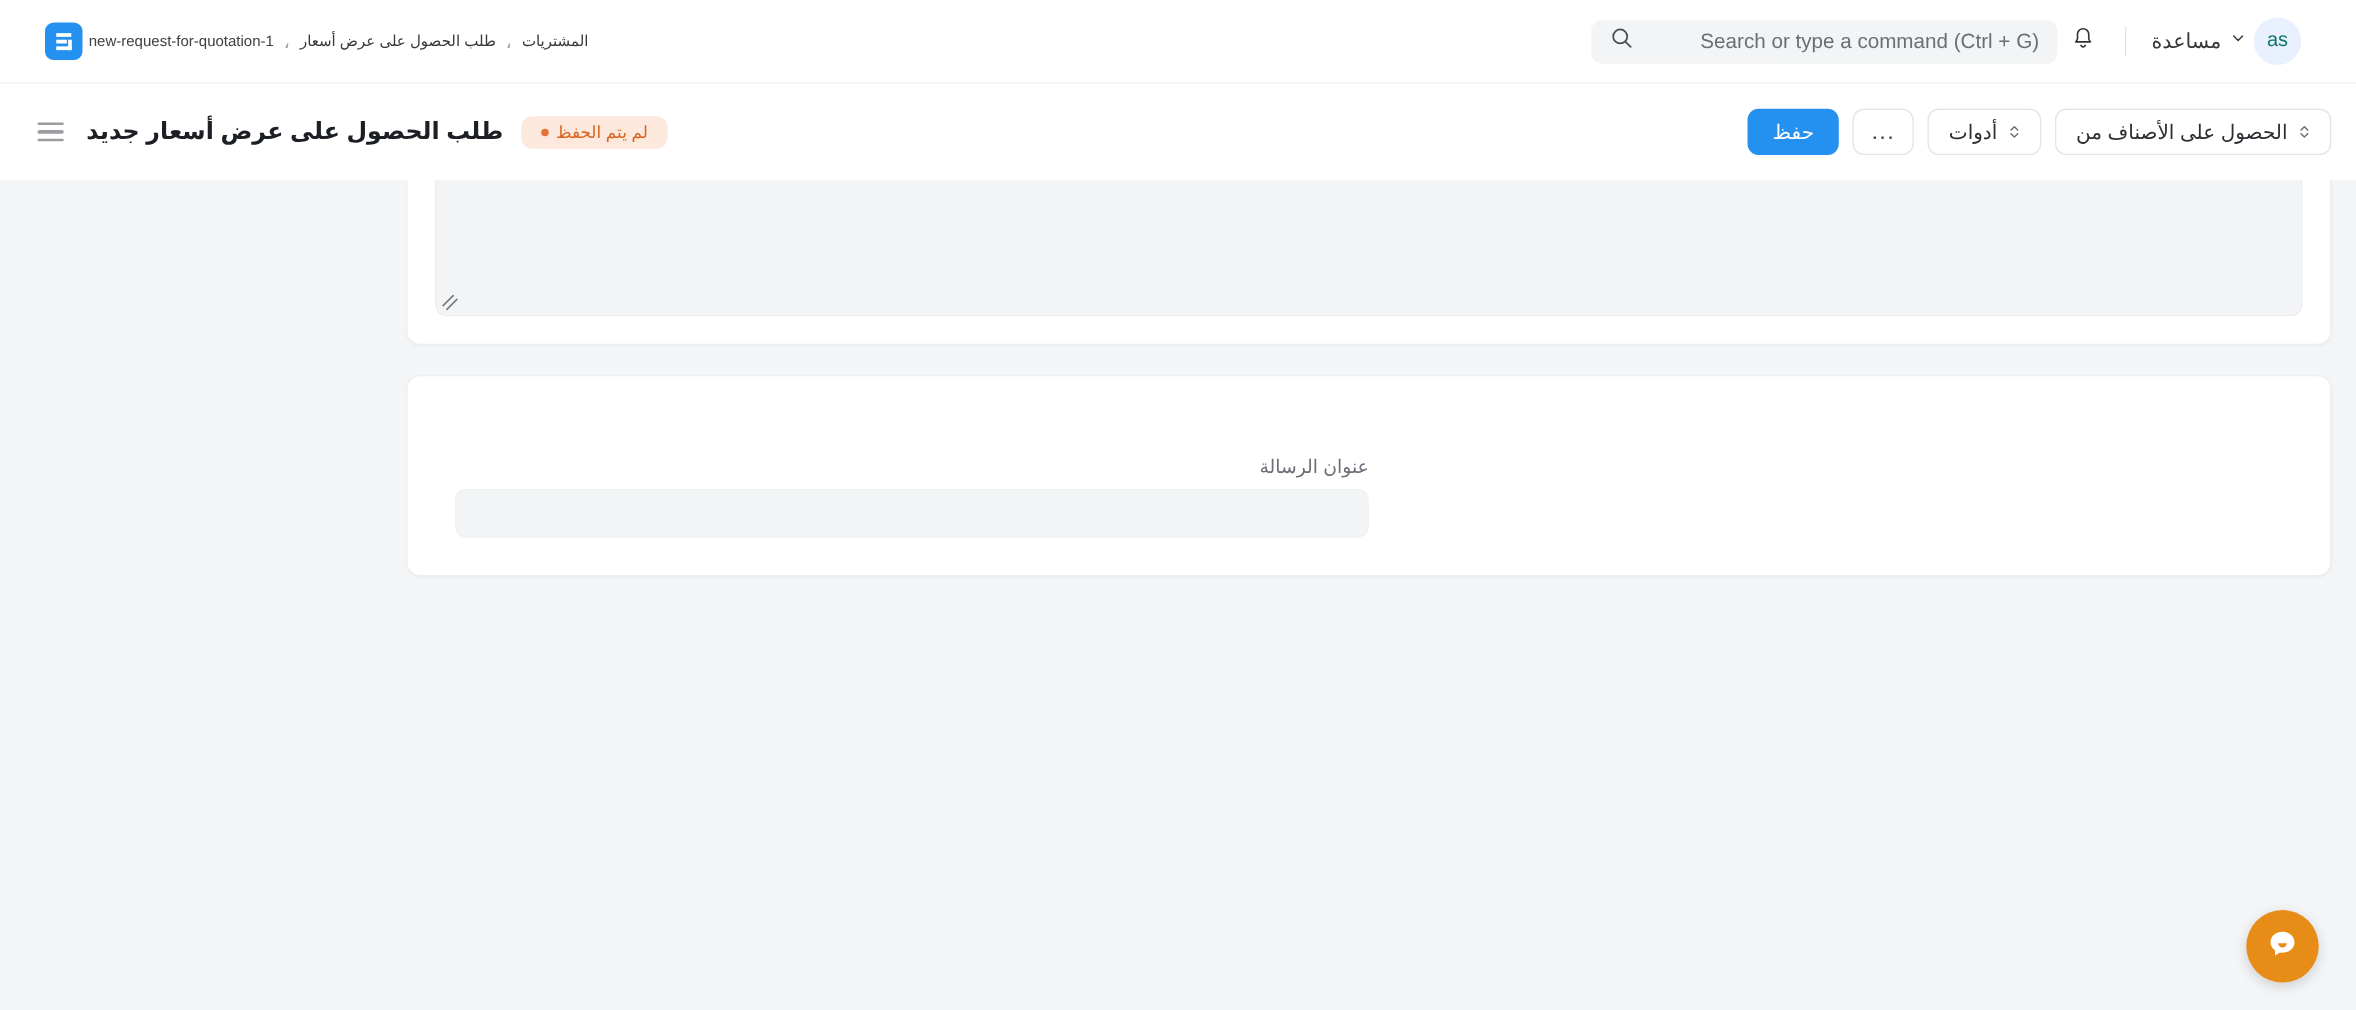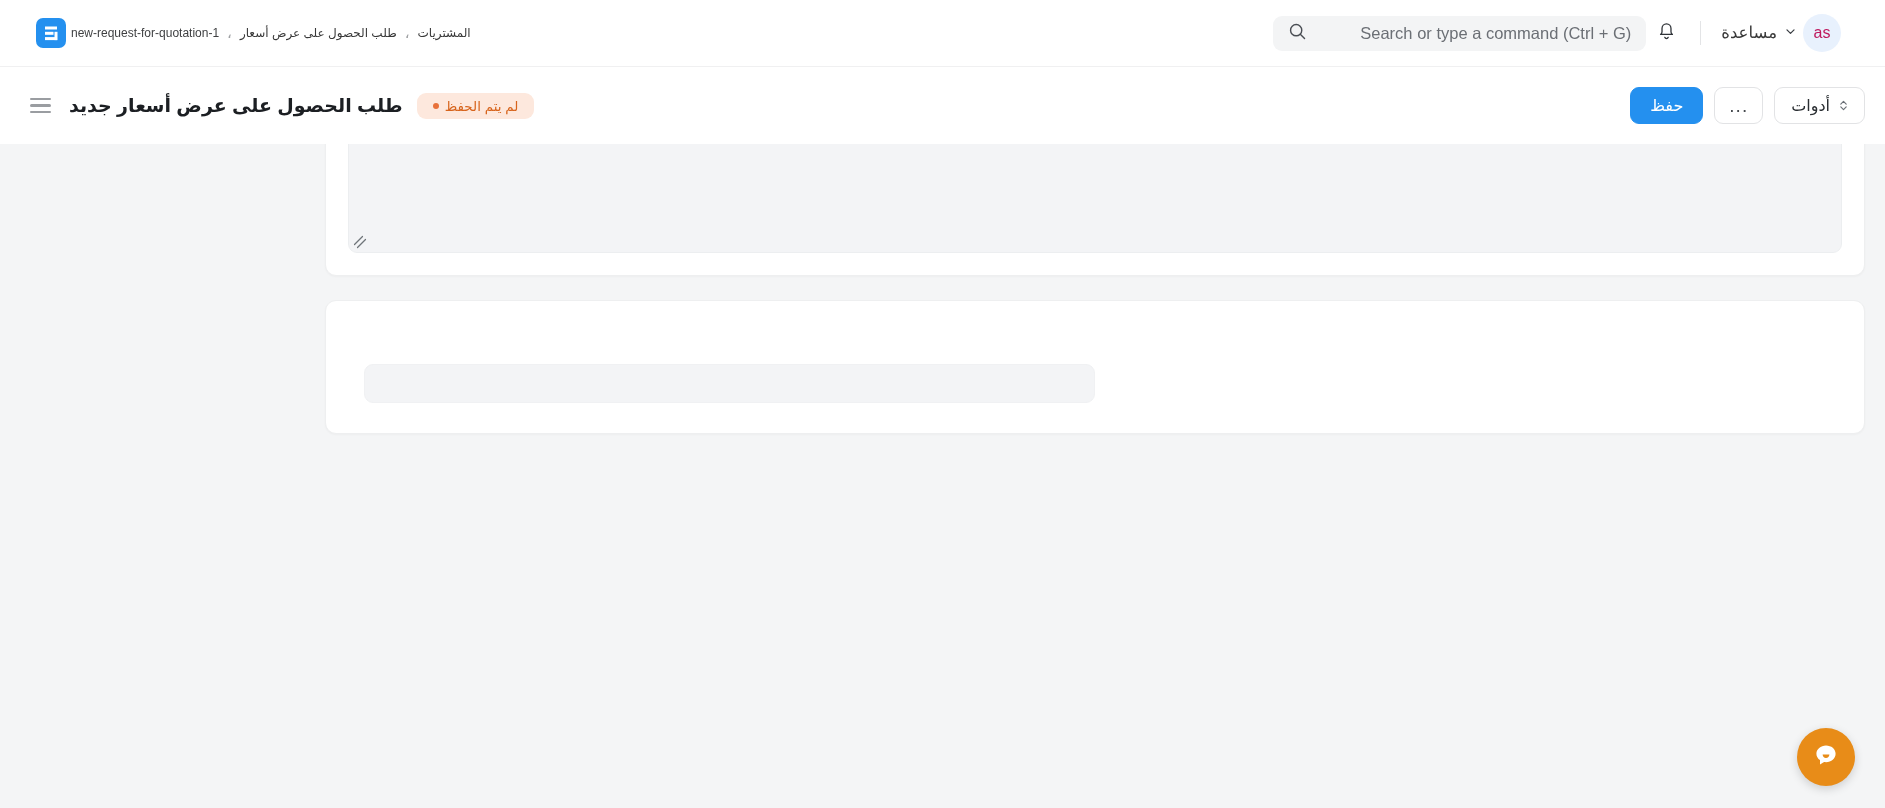--- a/index.html
+++ b/index.html
@@ -98,21 +98,21 @@
   }
   .help-menu {
     display: flex; flex-direction: row-reverse; align-items: center;
     gap: 7px; cursor: pointer; padding: 4px 6px; font-family: Liberation Serif, serif;
   }
   .help-menu .lbl { font-size: 16.5px; color: #383838; }
   .avatar {
     width: 38px; height: 38px;
     border-radius: 50%;
     background: #e8f1fd;
-    color: #be185d;
+    color: #0f766e;
     display: flex; align-items: center; justify-content: center;
     font-size: 16px;
     direction: ltr;
     margin-right: 16px;
     cursor: pointer;
     flex: 0 0 auto;
   }
 
   
   .page-head {
@@ -388,20 +388,29 @@
     <button class="btn">
       <span>أدوات</span>
       <span class="selchev">
         <svg width="9" height="13" viewBox="0 0 10 14" fill="none" aria-hidden="true">
           <path d="M2 5.4L5 2.4L8 5.4" stroke="#6b7077" stroke-width="1.3" stroke-linecap="round" stroke-linejoin="round"></path>
           <path d="M2 8.6L5 11.6L8 8.6" stroke="#6b7077" stroke-width="1.3" stroke-linecap="round" stroke-linejoin="round"></path>
         </svg>
       </span>
     </button>
 
+    <button class="btn">
+      <span>الحصول على الأصناف من</span>
+      <span class="selchev">
+        <svg width="9" height="13" viewBox="0 0 10 14" fill="none" aria-hidden="true">
+          <path d="M2 5.4L5 2.4L8 5.4" stroke="#6b7077" stroke-width="1.3" stroke-linecap="round" stroke-linejoin="round"></path>
+          <path d="M2 8.6L5 11.6L8 8.6" stroke="#6b7077" stroke-width="1.3" stroke-linecap="round" stroke-linejoin="round"></path>
+        </svg>
+      </span>
+    </button>
   </div>
 
 </div>
 
 <div class="page-body">
   <div class="content-col">
 
     <section class="card card-textarea">
       <div class="big-textarea">
         <span class="resize-grip">
@@ -416,20 +425,21 @@
     <section class="card card-print">
 
 
       <div class="form-grid">
 
 
         <div class="field-gap"></div>
 
         <div class="field-row">
           <div class="field">
+            <label class="field-label">عنوان الرسالة</label>
             <input class="field-control" type="text" value="" placeholder="" style="">
           </div>
         </div>
 
       </div>
     </section>
 
   </div>
 
   <div class="chat-fab">

